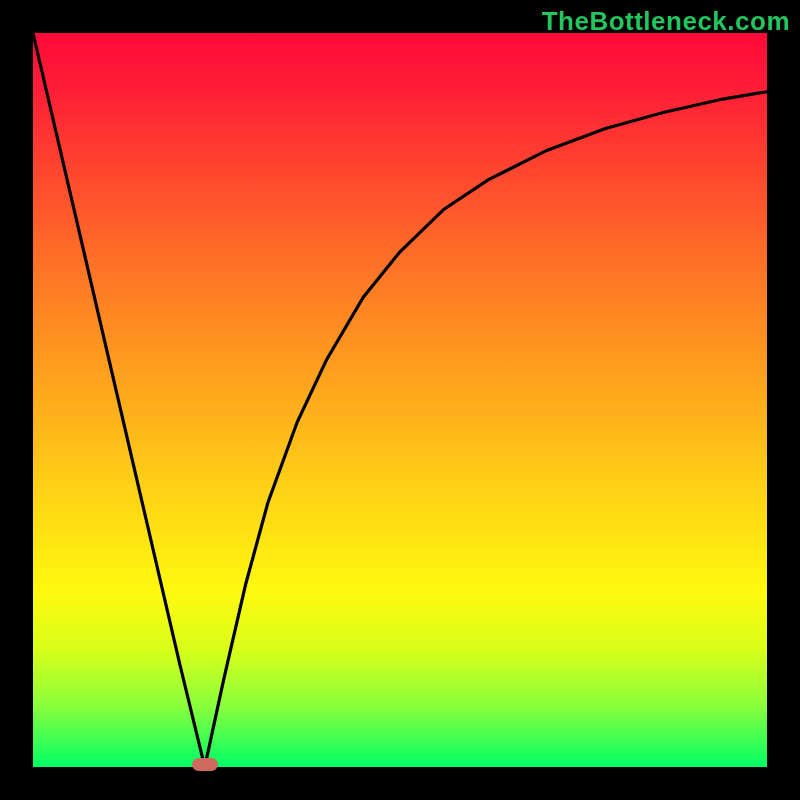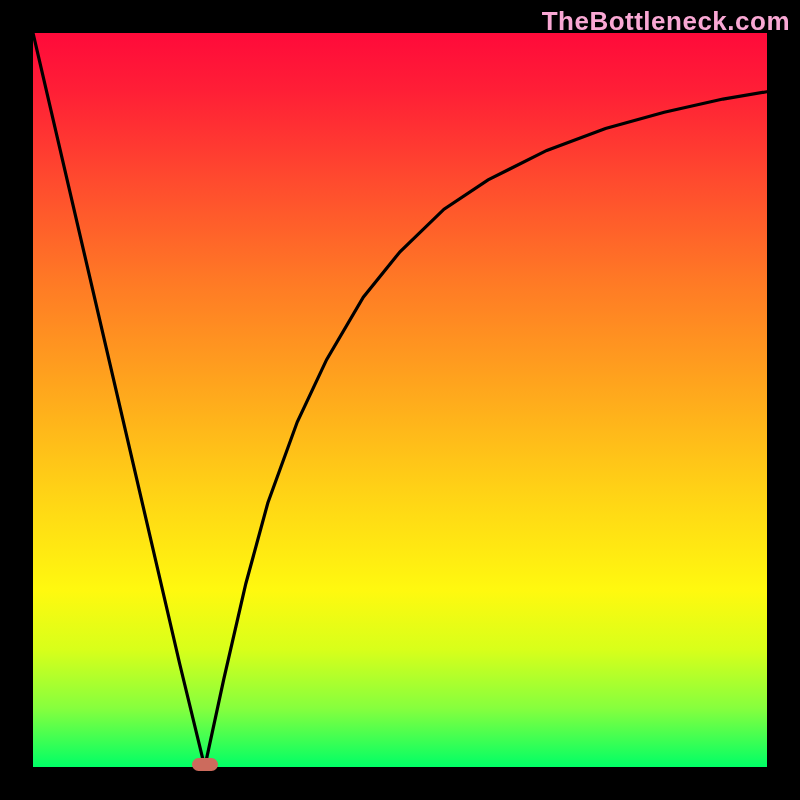--- a/index.html
+++ b/index.html
@@ -36,21 +36,21 @@
       #86ff3e 92%,
       #00ff66 100%);
   }
   .watermark {
     position: absolute;
     top: 6px;
     right: 10px;
     font-family: Arial, Helvetica, sans-serif;
     font-size: 26px;
     font-weight: 600;
-    color: #f9a8d4;
+    color: #22c55e;
     letter-spacing: 0.5px;
     user-select: none;
     text-align: right;
   }
   svg.curve {
     position: absolute;
     left: 0;
     top: 0;
   }
   .marker {

